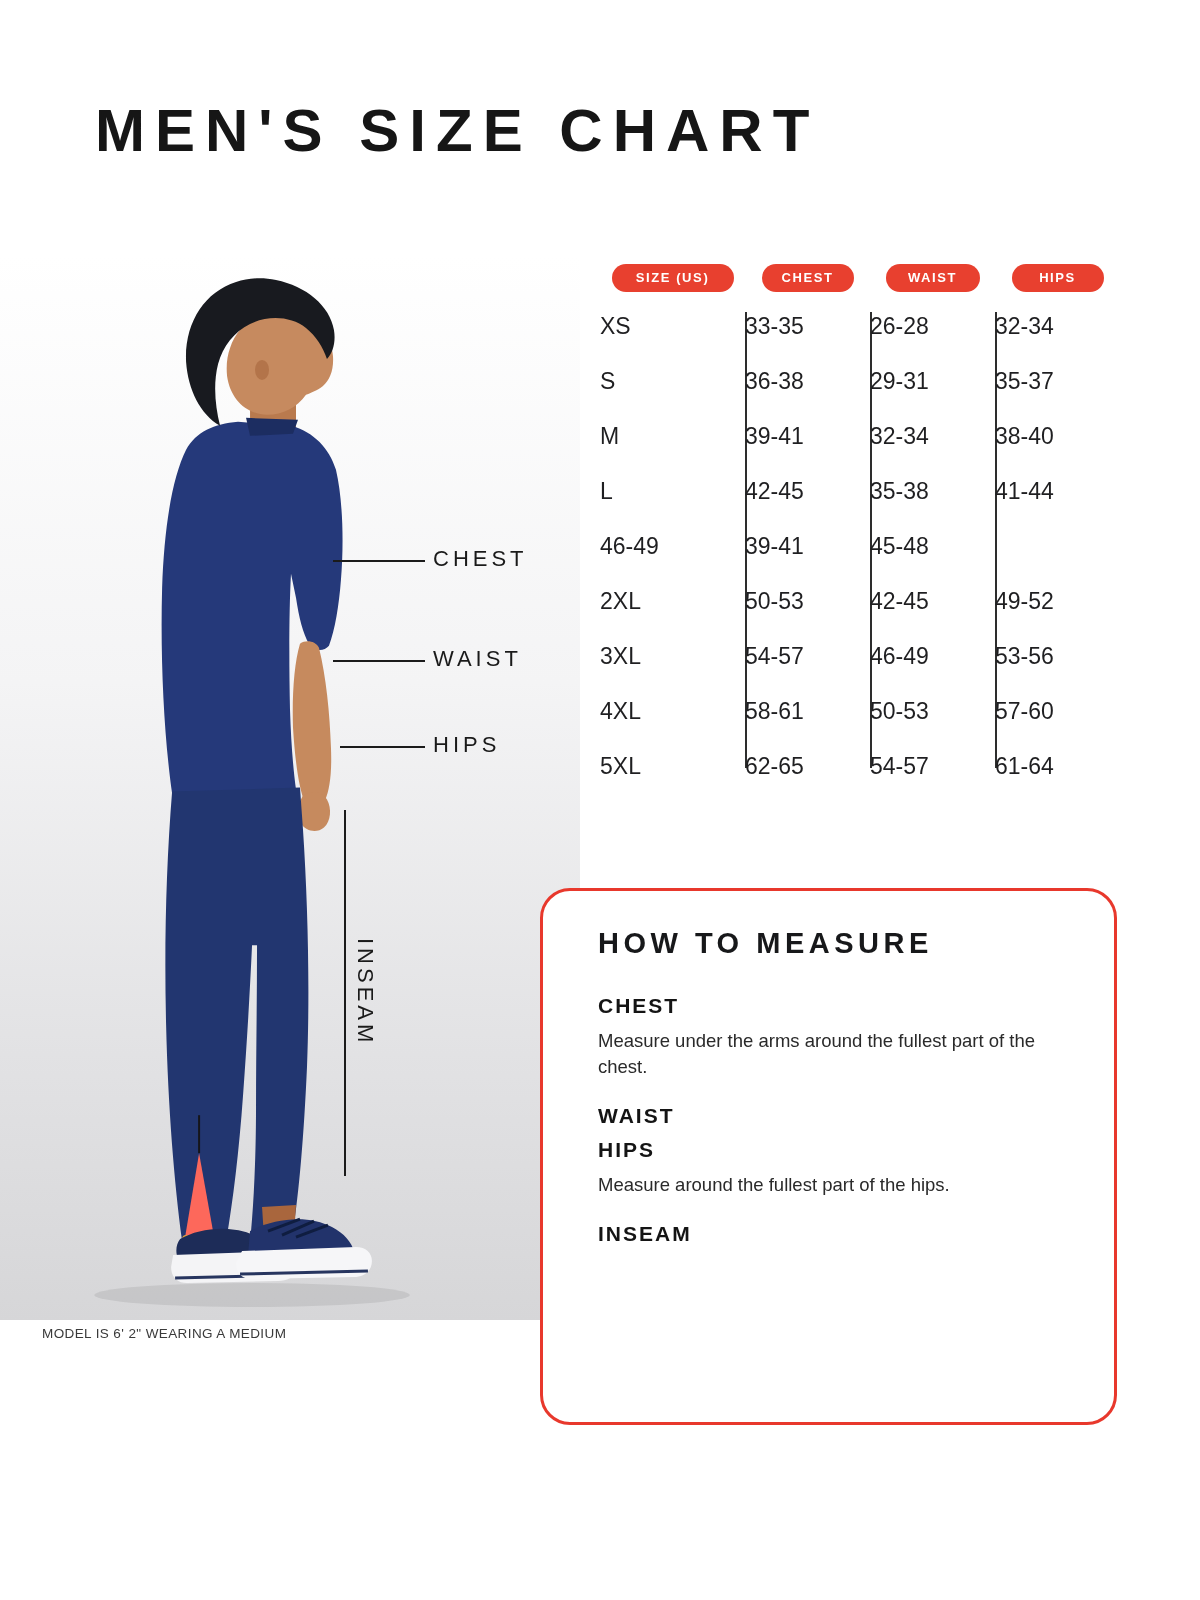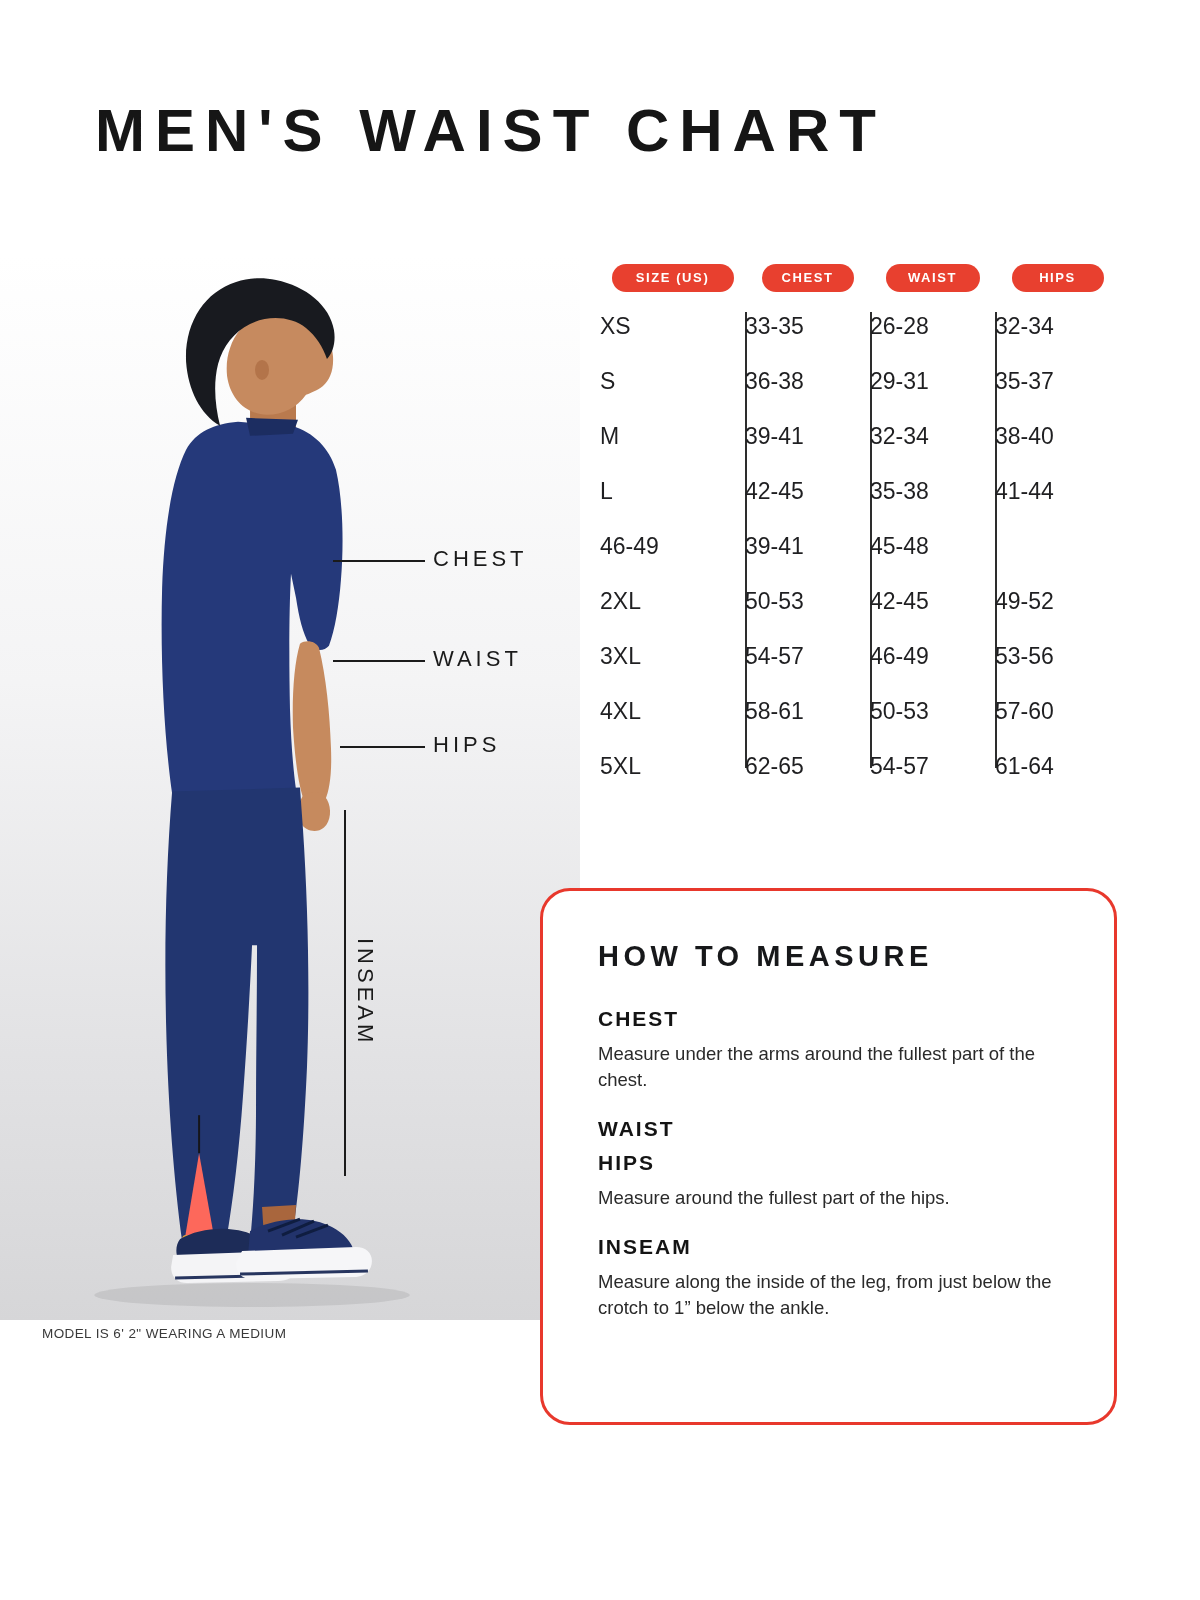--- a/index.html
+++ b/index.html
@@ -72,37 +72,37 @@
   .vdiv.d1 { left:745px; } .vdiv.d2 { left:870px; } .vdiv.d3 { left:995px; }
 
   
   .measure-box {
     position:absolute; left:540px; top:888px; width:577px; height:537px;
     background:#ffffff; border:3px solid #E8382C; border-radius:30px;
     padding:32px 40px 0 55px;
   }
   .measure-box h2 {
     font-size:29px; font-weight:bold; letter-spacing:4.5px;
-    color:#17181a; line-height:34px; margin:16px 0 34px 0;
+    color:#17181a; line-height:34px; margin:3px 0 34px 0;
   }
   .msection h3 {
     font-size:21px; font-weight:bold; letter-spacing:2px;
     color:#141414; line-height:24px; margin:0 0 10px 0;
   }
   .msection p {
     font-size:18.5px; color:#2a2a2a; line-height:26px;
     max-width:455px; margin:0 2px 24px 0;
   }
 </style>
 </head>
 <body>
 
 <div class="page">
 
-  <div class="title">MEN'S WAIST CHART</div>
+  <div class="title">MEN'S SIZE CHART</div>
 
   <div class="photo">
     <svg viewBox="0 0 580 1065">
 
       <ellipse cx="252" cy="1040" rx="158" ry="12" fill="rgba(0,0,0,0.08)"></ellipse>
 
       <rect x="250" y="138" width="46" height="42" fill="#b97a4e"></rect>
 
       <path fill="#25397A" d="M238,166 C214,168 196,176 186,194 C172,222 164,272 162,332
         C160,404 164,482 172,538 L296,534 C293,512 291,486 290,454 C289,408 289,356 291,318
@@ -240,17 +240,16 @@
     </div>
     <div class="msection">
       <h3>WAIST</h3>
     </div>
     <div class="msection">
       <h3>HIPS</h3>
       <p>Measure around the fullest part of the hips.</p>
     </div>
     <div class="msection">
       <h3>INSEAM</h3>
-      <p>Measure along the inside of the leg, from just below the crotch to 1” below the ankle.</p>
     </div>
   </div>
 
 </div>
 
 </body></html>

